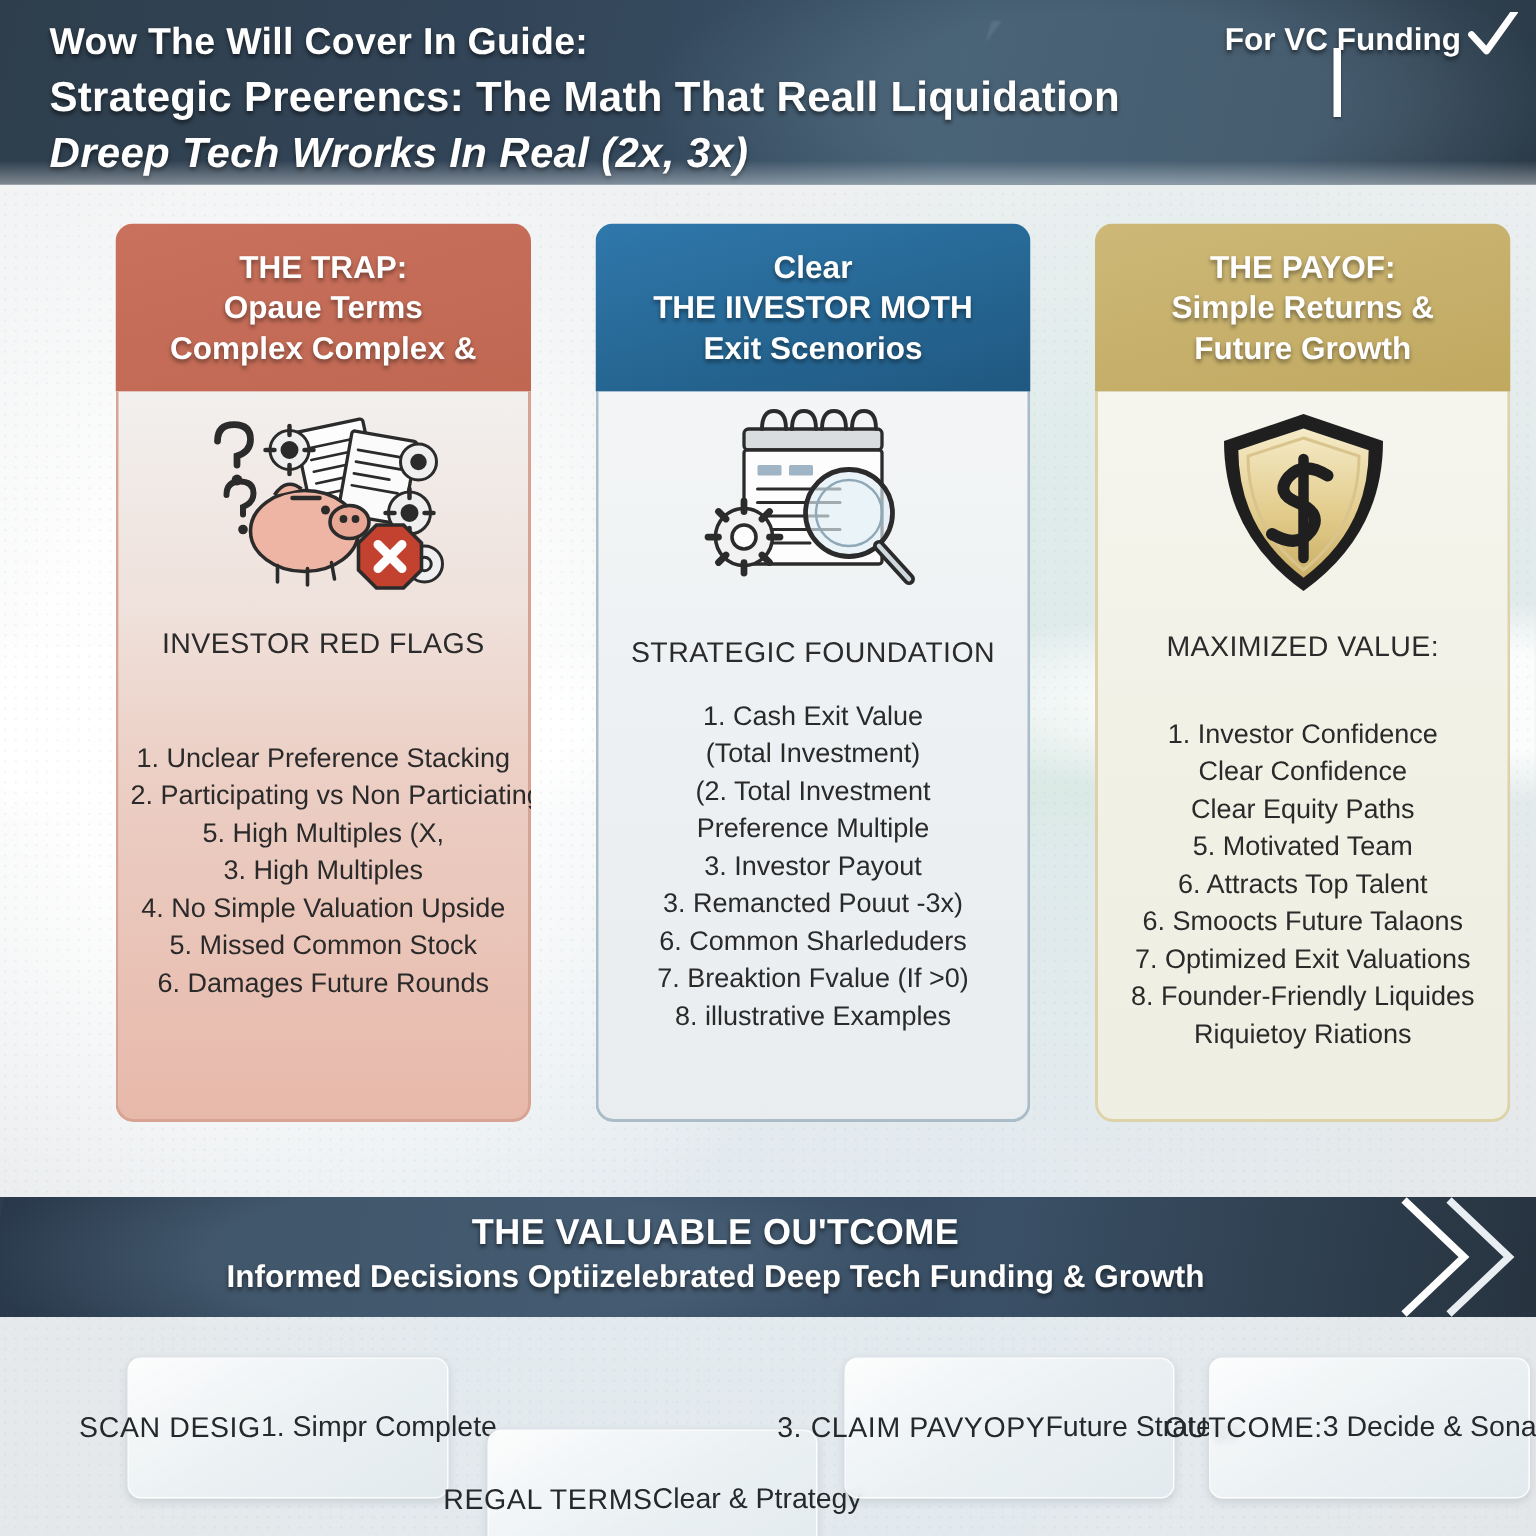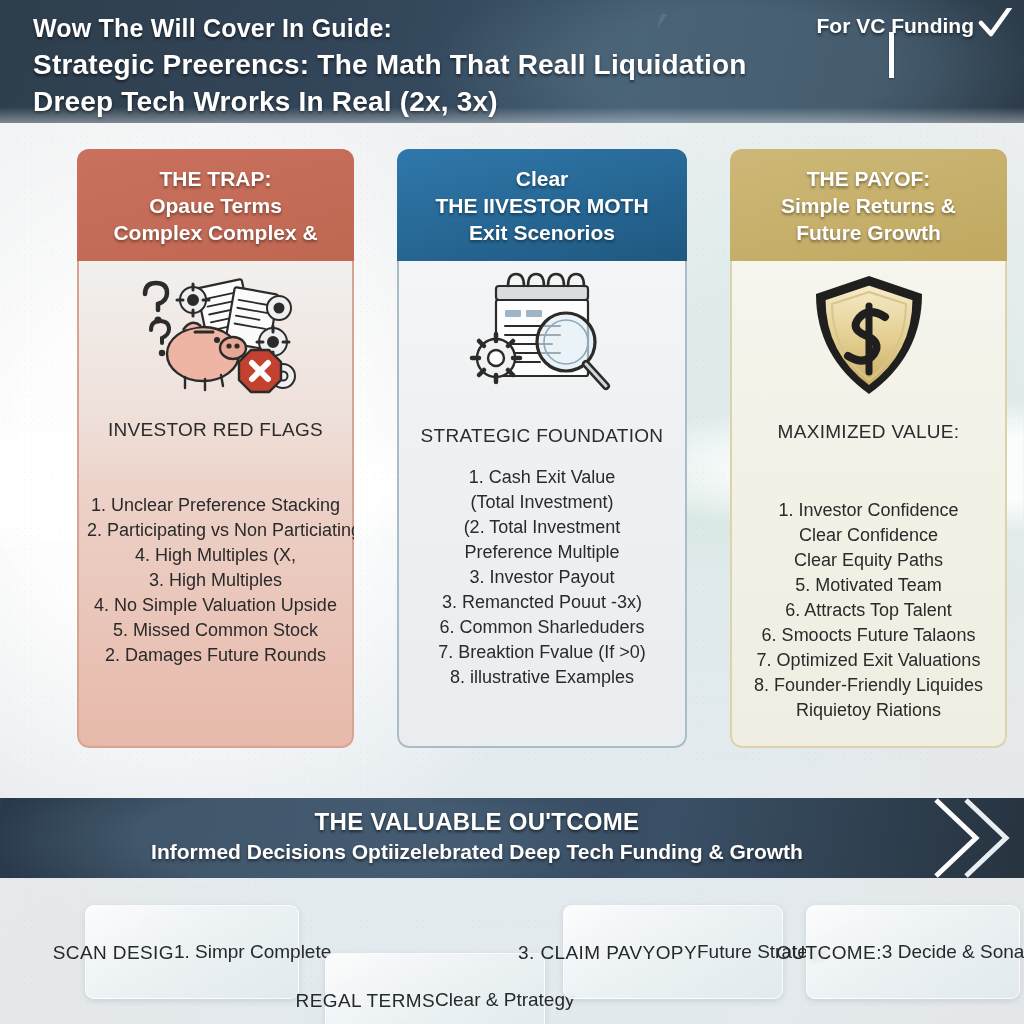--- a/index.html
+++ b/index.html
@@ -54,21 +54,21 @@
     position:absolute;left:0;right:0;bottom:0;height:16px;
     background:linear-gradient(180deg,rgba(255,255,255,0),rgba(255,255,255,.38));
   }
   .title-wrap{position:absolute;left:33px;top:10px;width:830px;}
   .title-kicker,.title-l2,.title-l3{
     color:#ffffff;font-weight:bold;letter-spacing:.2px;
     text-shadow:0 2px 3px rgba(0,0,0,.55);white-space:nowrap;
   }
   .title-kicker{font-size:25px;line-height:36px;}
   .title-l2{font-size:28px;line-height:37px;}
-  .title-l3{font-size:28px;line-height:37px;}
+  .title-l3{font-size:28px;line-height:37px;font-style:italic;}
 
   .badge{
     position:absolute;right:12px;top:8px;display:flex;align-items:center;gap:4px;
   }
   .badge-text{
     color:#fff;font-size:21px;font-weight:bold;white-space:nowrap;
     text-shadow:0 2px 3px rgba(0,0,0,.55);
   }
   .badge-check{display:block;}
   .badge-bar{
@@ -121,21 +121,21 @@
   }
   .c2 .sub-label{margin-top:14px;}
   .c3 .sub-label{margin-top:10px;}
 
   .list{
     list-style:none;margin:0;padding:0;text-align:center;
     font-size:18px;color:#2a2a2a;line-height:25px;
   }
   .c1 .list{margin-top:52px;}
   .c2 .list{margin-top:18px;}
-  .c3 .list{margin-top:55px;}
+  .c3 .list{margin-top:34px;}
   .list li{white-space:nowrap;}
 
   
   .outcome{
     position:absolute;left:0;top:798px;width:1024px;height:80px;
     background:
       radial-gradient(ellipse 40% 140% at 30% 50%, rgba(90,118,140,.45) 0 42%, rgba(0,0,0,0) 80%),
       linear-gradient(100deg,#29384a 0%,#31445a 40%,#3a5066 65%,#27333f 100%);
     overflow:hidden;
   }
@@ -278,25 +278,25 @@
                 <line x1="13" y1="13" x2="29" y2="29"></line>
                   <line x1="29" y1="13" x2="13" y2="29"></line>
               </g>
             </g>
           </svg>
         </div>
         <div class="sub-label">INVESTOR RED FLAGS</div>
         <ul class="list">
           <li>1. Unclear Preference Stacking</li>
           <li>2. Participating vs Non Particiating</li>
-          <li>4. High Multiples (X,</li>
+          <li>5. High Multiples (X,</li>
           <li>3. High Multiples</li>
           <li>4. No Simple Valuation Upside</li>
           <li>5. Missed Common Stock</li>
-          <li>2. Damages Future Rounds</li>
+          <li>6. Damages Future Rounds</li>
         </ul>
       </div>
     </div>
 
     <div class="card c2">
       <div class="card-head">
         <span class="hl">Clear</span>
         <span class="hl">THE IIVESTOR MOTH</span>
         <span class="hl">Exit Scenorios</span>
       </div>

